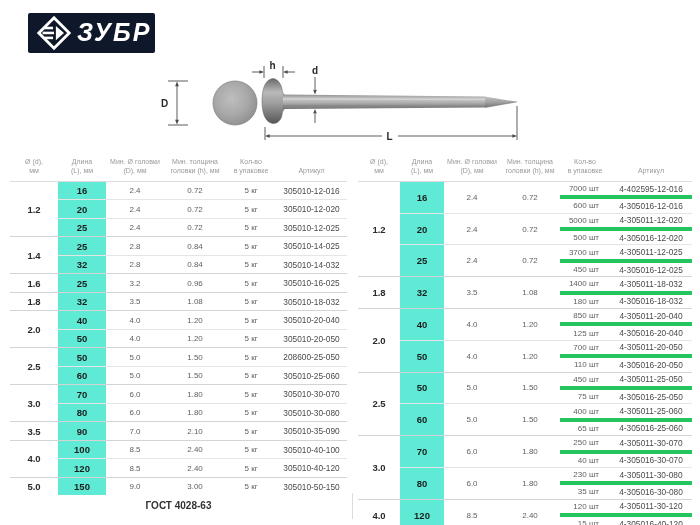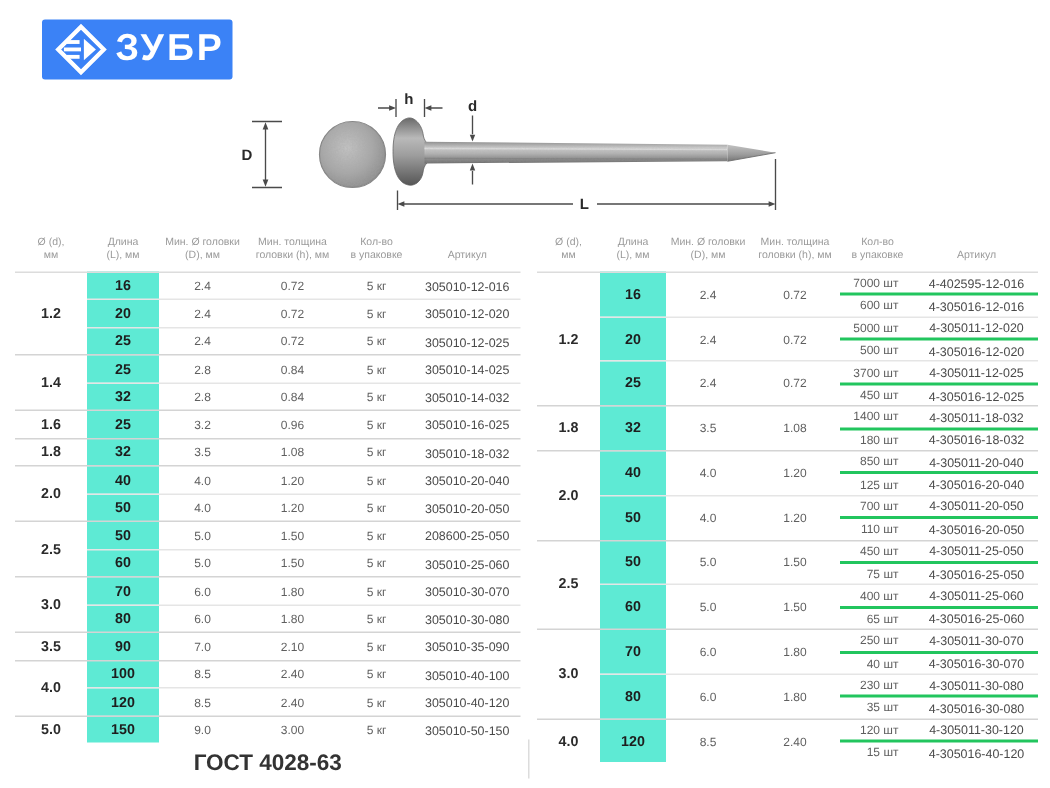--- a/index.html
+++ b/index.html
@@ -27,40 +27,40 @@
      vertical-align:bottom;padding:0 0 5px 0;border-bottom:1px solid #dcdcdc;}
   td{text-align:center;vertical-align:middle;font-size:8px;color:#5f5f5f;padding:0;}
   .tbl-left td{height:17.5px;}
   .tbl-right td{height:13.4px;}
   td.dia{font-weight:bold;font-size:9.5px;color:#2b2b2b;}
   td.len{font-weight:bold;font-size:9.5px;color:#1d1d1d;background:#5eead4;}
   td.art{font-size:8.3px;color:#4a4a4a;}
   .tbl-right td.qty{text-align:right;padding-right:11px;}
   tr.g-start > td{border-top:1px solid #d4d4d4;}
   tr.r-sep  > td{border-top:1px solid #e5e5e5;}
-  tr.sub-sep> td{border-top:2px solid #22c55e;}
+  tr.sub-sep> td{border-top:4px solid #22c55e;}
 
   
   .tbl-left  .c0{width:48px;}  .tbl-left  .c1{width:48px;} .tbl-left  .c2{width:58px;}
   .tbl-left  .c3{width:62px;}  .tbl-left  .c4{width:50px;} .tbl-left  .c5{width:71px;}
   .tbl-right .c0{width:42px;}  .tbl-right .c1{width:44px;} .tbl-right .c2{width:56px;}
   .tbl-right .c3{width:60px;}  .tbl-right .c4{width:50px;} .tbl-right .c5{width:82px;}
 
   
-  .footer{position:absolute;top:500px;font-size:15px;font-weight:bold;color:#333;text-align:center;}
+  .footer{position:absolute;top:500px;font-size:10px;font-weight:bold;color:#333;text-align:center;}
   .footer-left{left:10px;width:337px;}
   .footer-right{left:358px;width:334px;}
   .footer-divider{position:absolute;left:352px;top:493px;width:1px;height:26px;background:#dcdcdc;}
 </style>
 </head>
 <body>
 
 <div class="page">
 
-  <div class="logo" style="background: #3b82f6;">
+  <div class="logo" style="background: #0f172a; font-style: italic;">
     <svg width="42" height="38" viewBox="0 0 44 40">
       <polygon points="22,4 38,20 22,36 6,20" fill="none" stroke="#ffffff" stroke-width="3"></polygon>
       <rect x="12" y="13.4" width="9" height="2.7" fill="#ffffff"></rect>
       <rect x="10" y="18.6" width="12" height="2.7" fill="#ffffff"></rect>
       <rect x="12" y="23.8" width="9" height="2.7" fill="#ffffff"></rect>
       <polygon points="24,12.5 32.5,20 24,27.5" fill="#ffffff"></polygon>
     </svg>
     <span class="logo-text">ЗУБР</span>
   </div>
 

